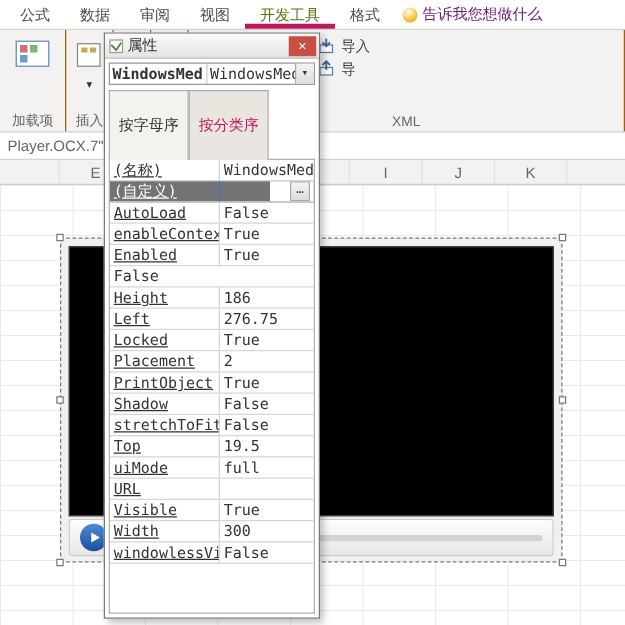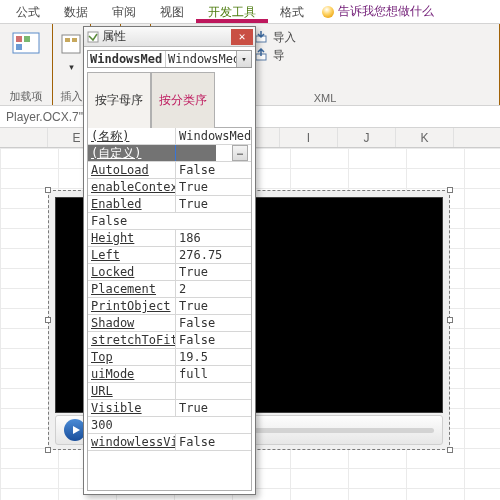--- a/index.html
+++ b/index.html
@@ -294,20 +294,21 @@
       </div>
       <div class="pg-row">
         <div class="pg-name">URL</div>
         <div class="pg-val"></div>
       </div>
       <div class="pg-row">
         <div class="pg-name">Visible</div>
         <div class="pg-val">True</div>
       </div>
       <div class="pg-row">
+        <div class="pg-name">Width</div>
         <div class="pg-val">300</div>
       </div>
       <div class="pg-row">
         <div class="pg-name">windowlessVi</div>
         <div class="pg-val">False</div>
       </div>
     </div>
 </div>
 
 </body></html>

